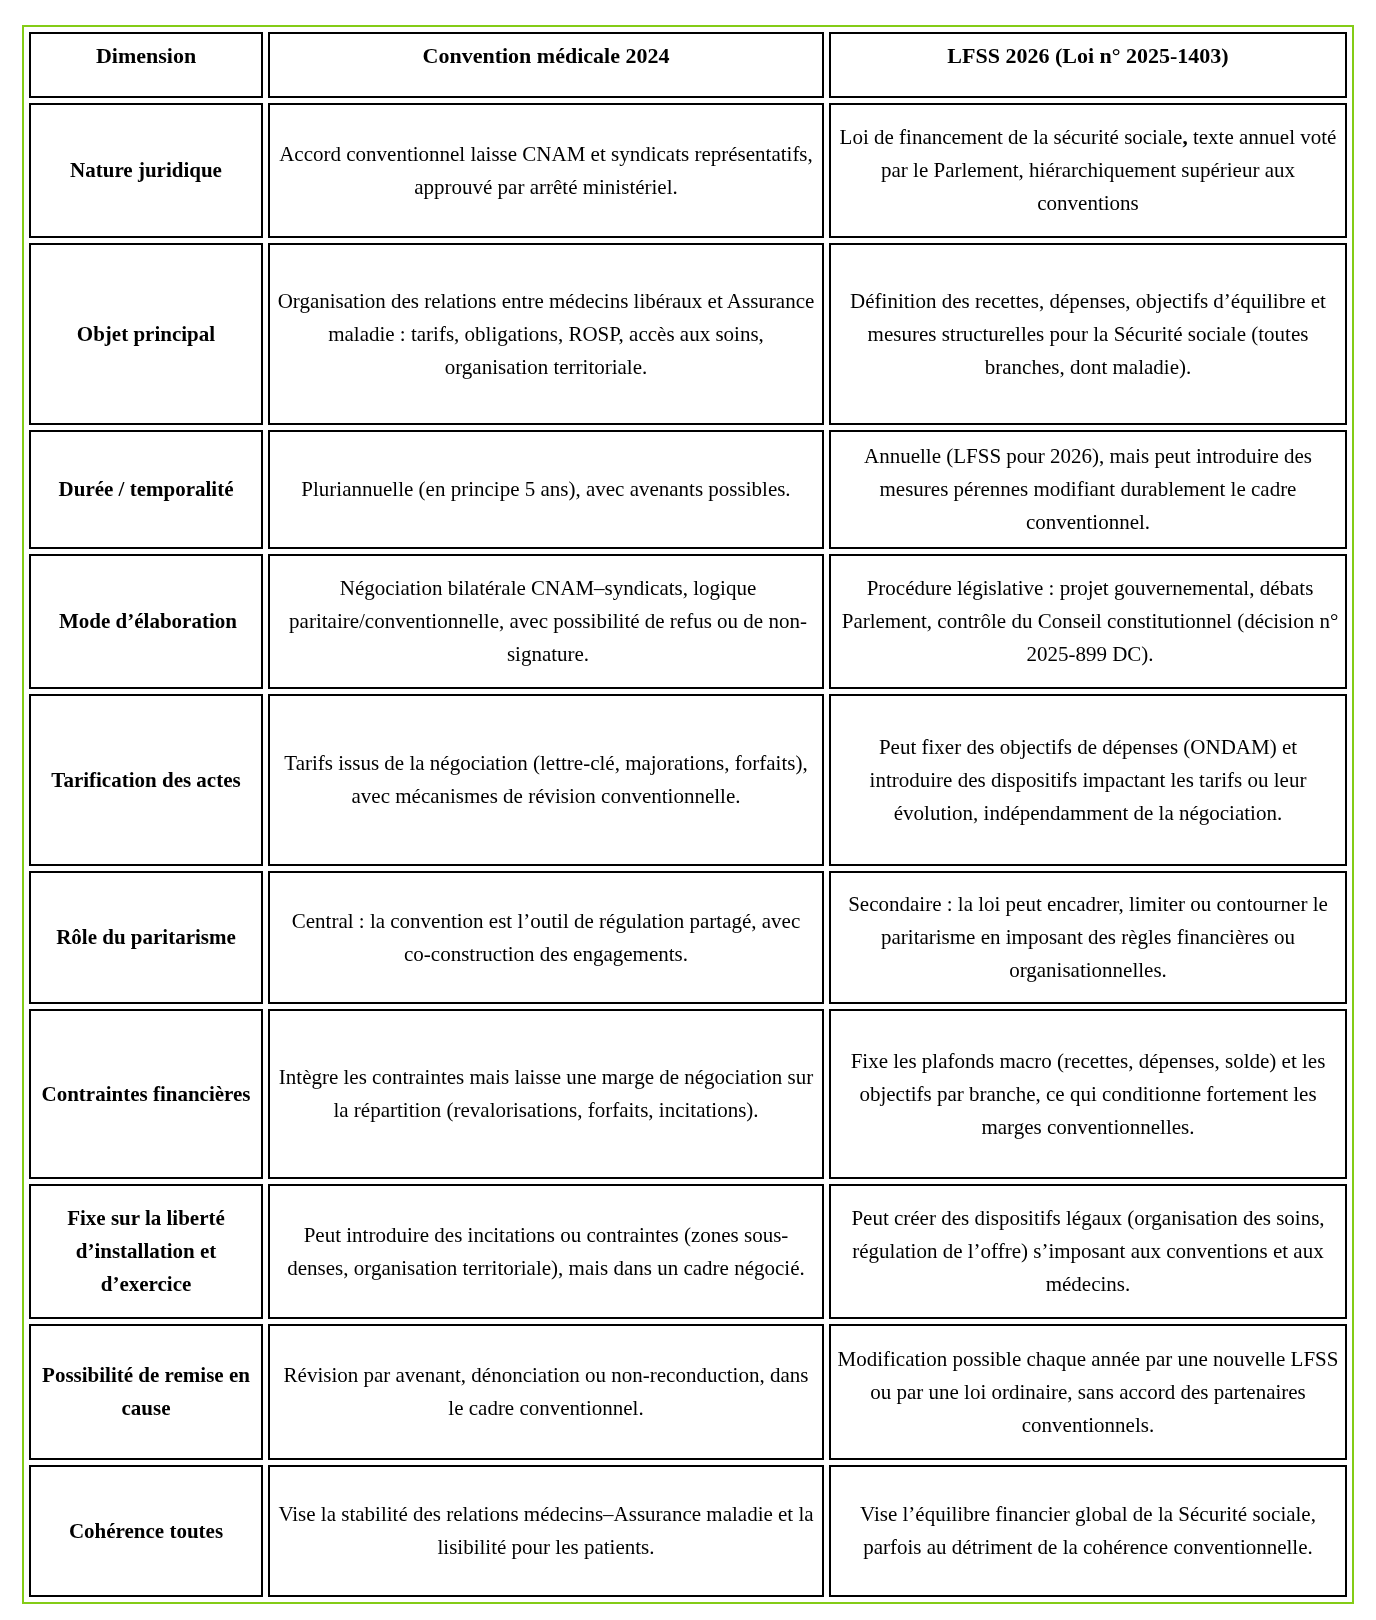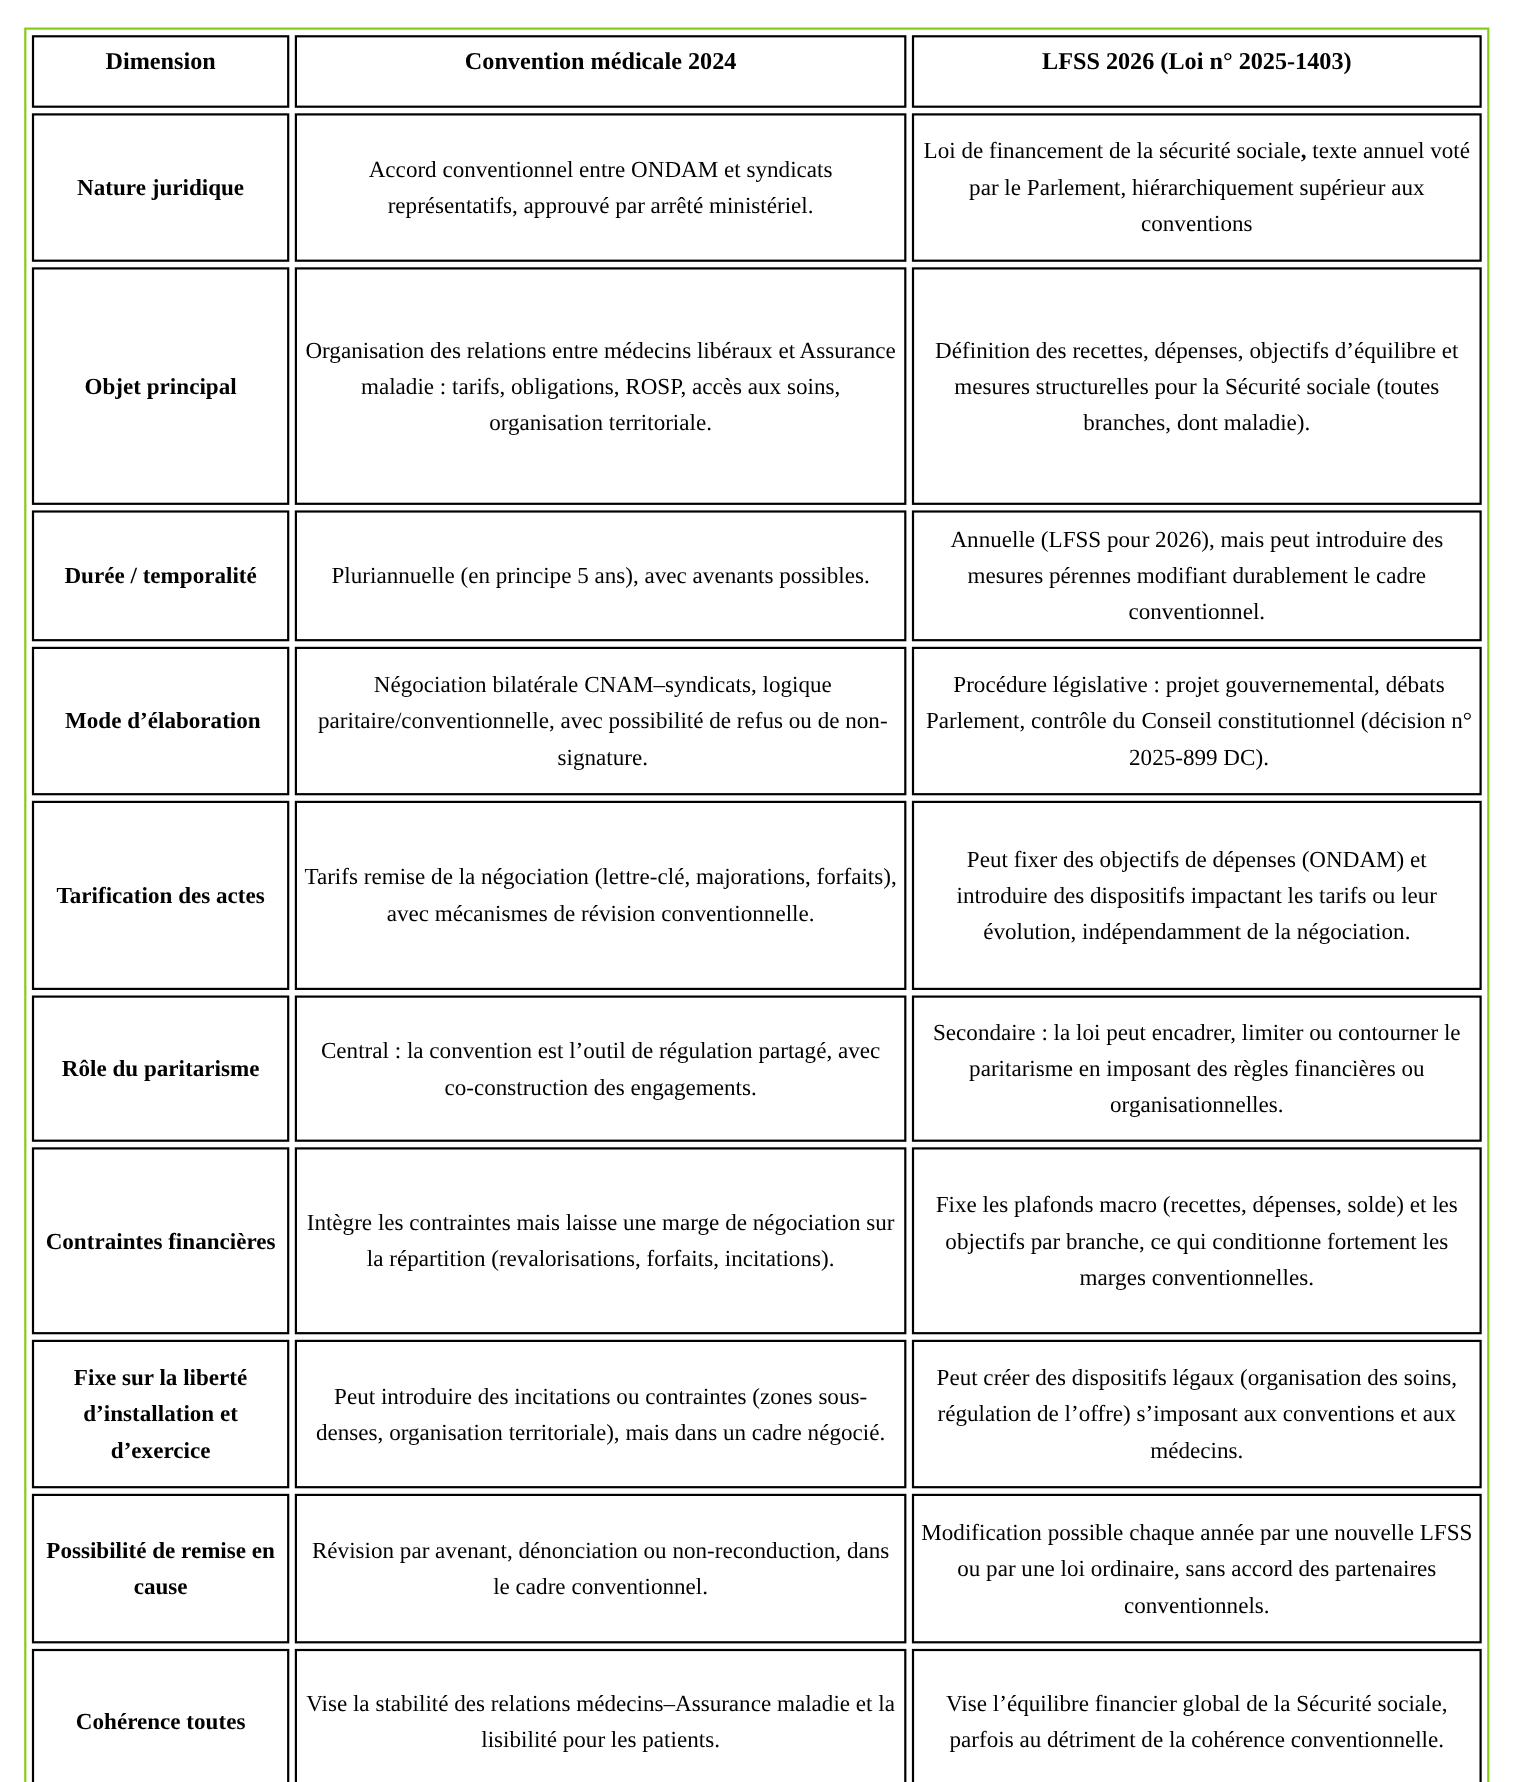--- a/index.html
+++ b/index.html
@@ -45,21 +45,21 @@
     line-height: 33px;
     vertical-align: middle;
     padding: 8px 6px;
   }
   td.dim {
     font-weight: bold;
   }
   .bold { font-weight: bold; }
   
   tbody tr:nth-child(1)  td { height: 135px; }
-  tbody tr:nth-child(2)  td { height: 216px; }
+  tbody tr:nth-child(2)  td { height: 182px; }
   tbody tr:nth-child(3)  td { height: 100px; }
   tbody tr:nth-child(4)  td { height: 135px; padding-left: 10px; }
   tbody tr:nth-child(5)  td { height: 172px; }
   tbody tr:nth-child(6)  td { height: 133px; }
   tbody tr:nth-child(7)  td { height: 170px; }
   tbody tr:nth-child(8)  td { height: 135px; }
   tbody tr:nth-child(9)  td { height: 136px; }
   tbody tr:nth-child(10) td { height: 132px; }
 </style>
 </head>
@@ -75,41 +75,41 @@
     <thead>
       <tr>
         <th>Dimension</th>
         <th>Convention médicale 2024</th>
         <th>LFSS 2026 (Loi n° 2025-1403)</th>
       </tr>
     </thead>
     <tbody>
       <tr>
         <td class="dim">Nature juridique</td>
-        <td>Accord conventionnel entre ONDAM et syndicats représentatifs, approuvé par arrêté ministériel.</td>
+        <td>Accord conventionnel laisse CNAM et syndicats représentatifs, approuvé par arrêté ministériel.</td>
         <td><span>Loi de financement de la sécurité sociale</span><span class="bold">,</span><span> texte annuel voté par le Parlement, hiérarchiquement supérieur aux conventions</span></td>
       </tr>
       <tr>
         <td class="dim">Objet principal</td>
         <td>Organisation des relations entre médecins libéraux et Assurance maladie : tarifs, obligations, ROSP, accès aux soins, organisation territoriale.</td>
         <td>Définition des recettes, dépenses, objectifs d’équilibre et mesures structurelles pour la Sécurité sociale (toutes branches, dont maladie).</td>
       </tr>
       <tr>
         <td class="dim">Durée / temporalité</td>
         <td>Pluriannuelle (en principe 5 ans), avec avenants possibles.</td>
         <td>Annuelle (LFSS pour 2026), mais peut introduire des mesures pérennes modifiant durablement le cadre conventionnel.</td>
       </tr>
       <tr>
         <td class="dim">Mode d’élaboration</td>
         <td>Négociation bilatérale CNAM–syndicats, logique paritaire/conventionnelle, avec possibilité de refus ou de non-signature.</td>
         <td>Procédure législative : projet gouvernemental, débats Parlement, contrôle du Conseil constitutionnel (décision n° 2025-899 DC).</td>
       </tr>
       <tr>
         <td class="dim">Tarification des actes</td>
-        <td>Tarifs remise de la négociation (lettre-clé, majorations, forfaits), avec mécanismes de révision conventionnelle.</td>
+        <td>Tarifs issus de la négociation (lettre-clé, majorations, forfaits), avec mécanismes de révision conventionnelle.</td>
         <td>Peut fixer des objectifs de dépenses (ONDAM) et introduire des dispositifs impactant les tarifs ou leur évolution, indépendamment de la négociation.</td>
       </tr>
       <tr>
         <td class="dim">Rôle du paritarisme</td>
         <td>Central : la convention est l’outil de régulation partagé, avec co-construction des engagements.</td>
         <td>Secondaire : la loi peut encadrer, limiter ou contourner le paritarisme en imposant des règles financières ou organisationnelles.</td>
       </tr>
       <tr>
         <td class="dim">Contraintes financières</td>
         <td>Intègre les contraintes mais laisse une marge de négociation sur la répartition (revalorisations, forfaits, incitations).</td>

